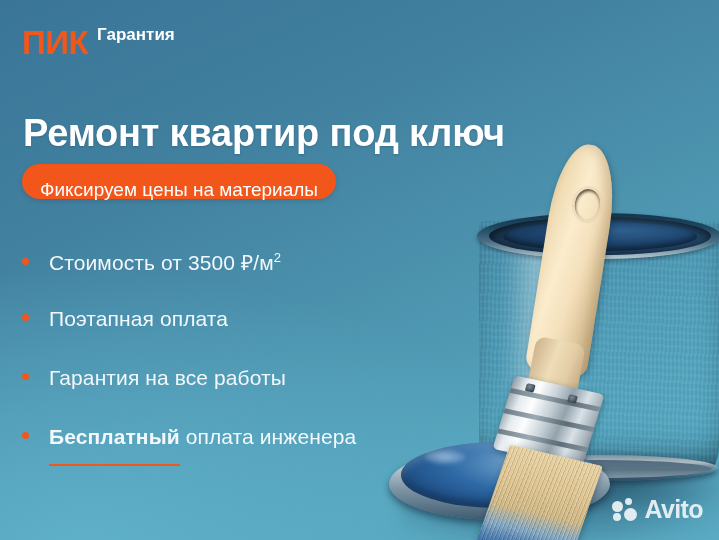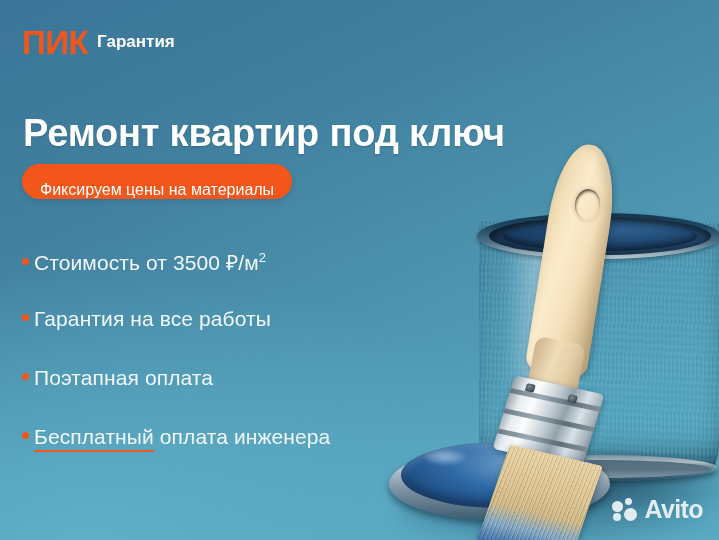--- a/index.html
+++ b/index.html
@@ -208,64 +208,64 @@
       rgba(255,255,255,.06) 2px 4px);
   }
   .bristle-wet{
     position:absolute; left:0; bottom:0; width:100%; height:46%;
     background:linear-gradient(180deg, rgba(47,99,163,0) 0%, rgba(36,84,142,.55) 35%, rgba(27,63,110,.8) 100%);
   }
 
   
   .logo{
     position:absolute; left:22px; top:26px;
-    display:flex; align-items:center; gap:9px;
+    display:flex; align-items:flex-start; gap:9px;
   }
   .logo-mark{
     font-size:33px; font-weight:700; letter-spacing:-.5px;
     color:#f2561a; line-height:1;
     font-family:"Liberation Sans", sans-serif;
   }
   .logo-sub{
     font-size:17px; font-weight:700; color:#ffffff;
     line-height:1; padding-bottom:3px;
   }
 
   .headline{
     position:absolute; left:23px; top:112px;
     font-size:38px; font-weight:700; color:#ffffff;
     letter-spacing:-.2px; white-space:nowrap;
     text-shadow:0 1px 2px rgba(20,50,72,.25);
   }
 
   .badge{
     position:absolute; left:22px; top:164px;
-    height:35px; padding:0 18px;
-    display:flex; align-items:flex-end;
+    height:35px; padding:15px 18px;
+    display:flex; align-items:flex-start;
     background:#f2561a; border-radius:18px;
-    font-size:16px; color:#ffffff; white-space:nowrap;
+    font-size:19px; color:#ffffff; white-space:nowrap;
     box-shadow:0 2px 5px rgba(30,60,84,.22);
   }
 
   .bullets{ position:absolute; left:22px; top:248px; width:430px; }
   .bullet{
-    display:flex; align-items:baseline; gap:5px;
+    display:flex; align-items:baseline; gap:20px;
     height:59px;
   }
   .bullet-dot{
     width:7px; height:7px; border-radius:50%;
     background:#f2561a; flex:0 0 auto; position:relative; top:-5px;
   }
   .bullet-text{
     font-size:21px; color:#f2f8fb; white-space:nowrap;
     letter-spacing:.1px;
   }
   .bullet-text sup{ font-size:.62em; }
   .u-accent{
-    border-bottom:2px solid #f2561a; padding-bottom:2px;
+    border-bottom:2px solid #f2561a; padding-bottom:16px;font-weight:bold;
   }
 
   .avito{
     position:absolute; right:16px; bottom:18px;
     display:flex; align-items:center; gap:6px;
     opacity:.92;
   }
   .avito-mark{ position:relative; width:26px; height:24px; }
   .avito-mark i{ position:absolute; border-radius:50%; background:#eef5f8; display:block; }
   .av-a{ left:0;  top:3px;  width:11px; height:11px; }
@@ -335,25 +335,25 @@
     <span>Фиксируем цены на материалы</span>
   </div>
 
   <div class="bullets">
     <div class="bullet">
       <span class="bullet-dot"></span>
       <span class="bullet-text"><span>Стоимость от 3500 ₽/м</span><sup>2</sup></span>
     </div>
     <div class="bullet">
       <span class="bullet-dot"></span>
-      <span class="bullet-text">Гарантия на все работы</span>
+      <span class="bullet-text">Поэтапная оплата</span>
     </div>
     <div class="bullet">
       <span class="bullet-dot"></span>
-      <span class="bullet-text">Поэтапная оплата</span>
+      <span class="bullet-text">Гарантия на все работы</span>
     </div>
     <div class="bullet">
       <span class="bullet-dot"></span>
       <span class="bullet-text"><span class="u-accent">Бесплатный</span><span> оплата инженера</span></span>
     </div>
   </div>
 
   <div class="avito">
     <span class="avito-mark">
       <i class="av-a"></i>

